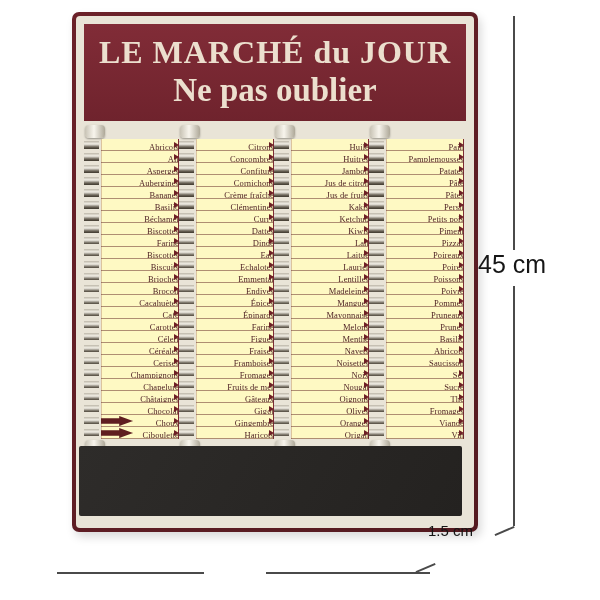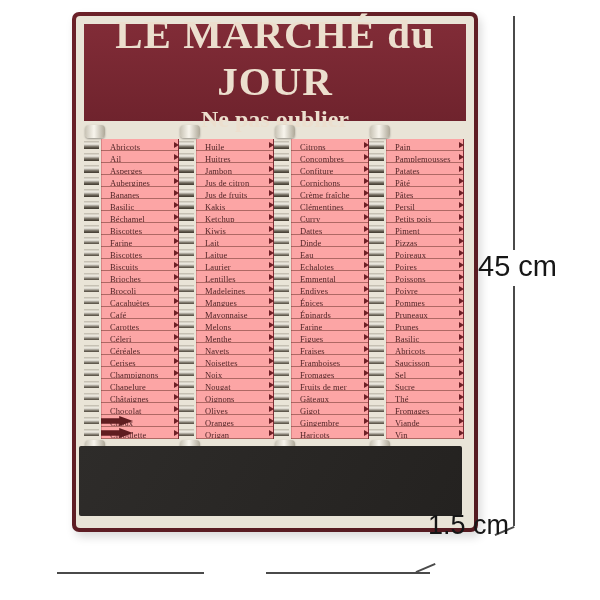--- a/index.html
+++ b/index.html
@@ -17,22 +17,22 @@
   .board-face{
     position:absolute;left:4px;top:4px;right:4px;bottom:4px;
     background:#e9e4d7;border-radius:4px;
   }
   .title-panel{
     position:absolute;left:8px;top:8px;right:8px;height:97px;
     background:linear-gradient(180deg,#812c37,#6f232d);
     display:flex;flex-direction:column;align-items:center;justify-content:center;
     color:#ecdfce;font-family:"Liberation Serif", serif;text-align:center;
   }
-  .title-line1{font-size:41px;font-weight:bold;letter-spacing:1px;line-height:1.15;}
-  .title-line2{font-size:24px;font-weight:bold;line-height:1.2;}
+  .title-line1{font-size:32px;font-weight:bold;letter-spacing:1px;line-height:1.15;}
+  .title-line2{font-size:33px;font-weight:bold;line-height:1.2;}
   .lists{
     position:absolute;left:8px;top:107px;right:8px;height:333px;
     display:flex;justify-content:space-between;padding:0 2px;box-sizing:border-box;
   }
   .column{width:93px;position:relative;}
   .cap{
     width:20px;height:13px;margin:2px 0 1px -1px;
     background:linear-gradient(90deg,#c8c3b5,#f8f5ed 45%,#aea898);
     border-radius:4px;box-shadow:0 1px 2px rgba(0,0,0,0.35);
   }
@@ -40,22 +40,23 @@
   .colbody{display:flex;height:300px;}
   .coil{
     width:15px;margin-left:-2px;margin-right:2px;
     background:repeating-linear-gradient(180deg,
       rgba(0,0,0,0) 0px, rgba(0,0,0,0) 2px,
       #bdb7a9 2px, #f3f0e7 5px,
       #6b6458 8px, #494338 9.5px,
       rgba(0,0,0,0) 9.5px, rgba(0,0,0,0) 12px);
   }
   .slips{
-    flex:1;background:#fca5a5;
+    flex:1;background:#fef9c3;
     box-shadow:inset -1px 0 0 #7e2a34, inset 1px 0 0 rgba(120,40,45,0.25);
+    text-align:right;
   }
   .row{
     position:relative;height:12px;line-height:12px;
     border-bottom:1px solid rgba(110,55,48,0.55);
     box-sizing:border-box;white-space:nowrap;overflow:hidden;
   }
   .word{
     font-family:"Liberation Serif", serif;font-size:8.5px;color:#512527;
     padding-left:9px;letter-spacing:0.1px;
   }
@@ -79,26 +80,26 @@
   .dim-v{width:1.5px;left:513px;}
   .dim-v1{top:16px;height:234px;}
   .dim-v2{top:286px;height:240px;}
   .dim-h{height:1.5px;top:572px;}
   .dim-h1{left:57px;width:147px;}
   .dim-h2{left:266px;width:164px;}
   .dim-d{height:1.5px;width:21px;transform:rotate(-23deg);}
   .dim-d1{left:415px;top:567px;}
   .dim-d2{left:494px;top:530px;}
   .dim-label{
-    position:absolute;color:#161616;font-size:29px;line-height:1;
+    position:absolute;color:#161616;font-size:25px;line-height:1;
     font-family:"Liberation Sans", sans-serif;
   }
   .label-45{left:478px;top:252px;}
   .label-35{left:204px;top:558px;}
-  .label-15{left:428px;top:512px;font-size:27px;}
+  .label-15{left:428px;top:523px;font-size:15px;}
 </style>
 </head>
 <body>
 
 <div class="photo">
 
   <div class="board">
     <div class="board-face">
 
       <div class="title-panel">
@@ -139,20 +140,54 @@
                 <div class="row"><span class="flip-arrow"></span><span class="word">Ciboulette</span></div>
               </div>
           </div>
           <div class="cap cap-bottom"></div>
         </div>
         <div class="column">
           <div class="cap cap-top"></div>
           <div class="colbody">
             <div class="coil"></div>
             <div class="slips">
+                <div class="row"><span class="word">Citrons</span></div>
+                <div class="row"><span class="word">Concombres</span></div>
+                <div class="row"><span class="word">Confiture</span></div>
+                <div class="row"><span class="word">Cornichons</span></div>
+                <div class="row"><span class="word">Crème fraîche</span></div>
+                <div class="row"><span class="word">Clémentines</span></div>
+                <div class="row"><span class="word">Curry</span></div>
+                <div class="row"><span class="word">Dattes</span></div>
+                <div class="row"><span class="word">Dinde</span></div>
+                <div class="row"><span class="word">Eau</span></div>
+                <div class="row"><span class="word">Echalotes</span></div>
+                <div class="row"><span class="word">Emmental</span></div>
+                <div class="row"><span class="word">Endives</span></div>
+                <div class="row"><span class="word">Épices</span></div>
+                <div class="row"><span class="word">Épinards</span></div>
+                <div class="row"><span class="word">Farine</span></div>
+                <div class="row"><span class="word">Figues</span></div>
+                <div class="row"><span class="word">Fraises</span></div>
+                <div class="row"><span class="word">Framboises</span></div>
+                <div class="row"><span class="word">Fromages</span></div>
+                <div class="row"><span class="word">Fruits de mer</span></div>
+                <div class="row"><span class="word">Gâteaux</span></div>
+                <div class="row"><span class="word">Gigot</span></div>
+                <div class="row"><span class="word">Gingembre</span></div>
+                <div class="row"><span class="word">Haricots</span></div>
+              </div>
+          </div>
+          <div class="cap cap-bottom"></div>
+        </div>
+        <div class="column">
+          <div class="cap cap-top"></div>
+          <div class="colbody">
+            <div class="coil"></div>
+            <div class="slips">
                 <div class="row"><span class="word">Huile</span></div>
                 <div class="row"><span class="word">Huitres</span></div>
                 <div class="row"><span class="word">Jambon</span></div>
                 <div class="row"><span class="word">Jus de citron</span></div>
                 <div class="row"><span class="word">Jus de fruits</span></div>
                 <div class="row"><span class="word">Kakis</span></div>
                 <div class="row"><span class="word">Ketchup</span></div>
                 <div class="row"><span class="word">Kiwis</span></div>
                 <div class="row"><span class="word">Lait</span></div>
                 <div class="row"><span class="word">Laitue</span></div>
@@ -173,54 +208,20 @@
                 <div class="row"><span class="word">Origan</span></div>
               </div>
           </div>
           <div class="cap cap-bottom"></div>
         </div>
         <div class="column">
           <div class="cap cap-top"></div>
           <div class="colbody">
             <div class="coil"></div>
             <div class="slips">
-                <div class="row"><span class="word">Citrons</span></div>
-                <div class="row"><span class="word">Concombres</span></div>
-                <div class="row"><span class="word">Confiture</span></div>
-                <div class="row"><span class="word">Cornichons</span></div>
-                <div class="row"><span class="word">Crème fraîche</span></div>
-                <div class="row"><span class="word">Clémentines</span></div>
-                <div class="row"><span class="word">Curry</span></div>
-                <div class="row"><span class="word">Dattes</span></div>
-                <div class="row"><span class="word">Dinde</span></div>
-                <div class="row"><span class="word">Eau</span></div>
-                <div class="row"><span class="word">Echalotes</span></div>
-                <div class="row"><span class="word">Emmental</span></div>
-                <div class="row"><span class="word">Endives</span></div>
-                <div class="row"><span class="word">Épices</span></div>
-                <div class="row"><span class="word">Épinards</span></div>
-                <div class="row"><span class="word">Farine</span></div>
-                <div class="row"><span class="word">Figues</span></div>
-                <div class="row"><span class="word">Fraises</span></div>
-                <div class="row"><span class="word">Framboises</span></div>
-                <div class="row"><span class="word">Fromages</span></div>
-                <div class="row"><span class="word">Fruits de mer</span></div>
-                <div class="row"><span class="word">Gâteaux</span></div>
-                <div class="row"><span class="word">Gigot</span></div>
-                <div class="row"><span class="word">Gingembre</span></div>
-                <div class="row"><span class="word">Haricots</span></div>
-              </div>
-          </div>
-          <div class="cap cap-bottom"></div>
-        </div>
-        <div class="column">
-          <div class="cap cap-top"></div>
-          <div class="colbody">
-            <div class="coil"></div>
-            <div class="slips">
                 <div class="row"><span class="word">Pain</span></div>
                 <div class="row"><span class="word">Pamplemousses</span></div>
                 <div class="row"><span class="word">Patates</span></div>
                 <div class="row"><span class="word">Pâté</span></div>
                 <div class="row"><span class="word">Pâtes</span></div>
                 <div class="row"><span class="word">Persil</span></div>
                 <div class="row"><span class="word">Petits pois</span></div>
                 <div class="row"><span class="word">Piment</span></div>
                 <div class="row"><span class="word">Pizzas</span></div>
                 <div class="row"><span class="word">Poireaux</span></div>

